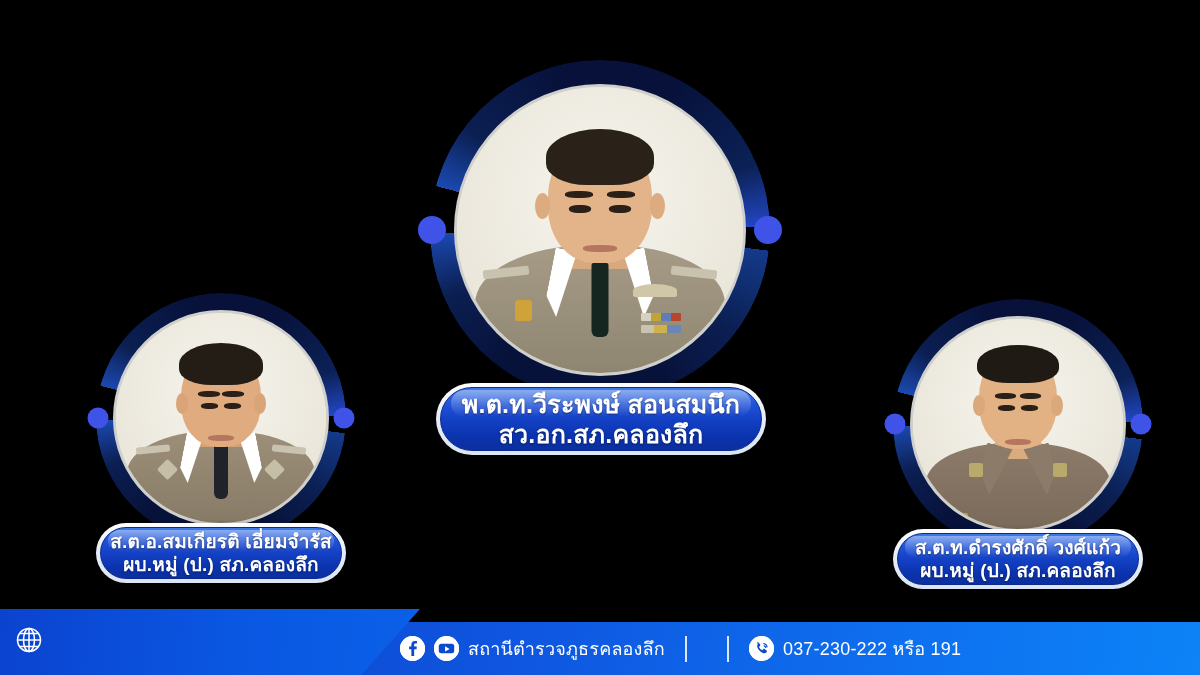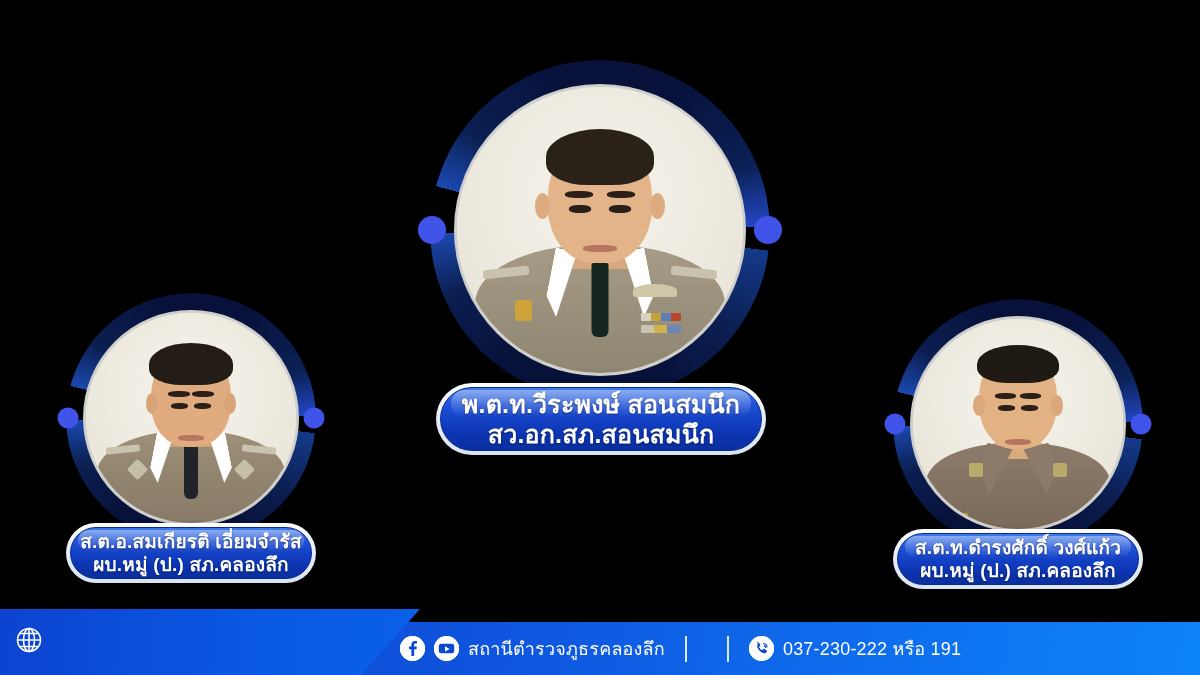--- a/index.html
+++ b/index.html
@@ -164,26 +164,26 @@
       <div class="browL" style="left:108px;top:104px;width:28px;height:7px;"></div>
       <div class="browR" style="right:108px;top:104px;width:28px;height:7px;"></div>
       <div class="eyeL" style="left:112px;top:118px;width:22px;height:8px;"></div>
       <div class="eyeR" style="right:112px;top:118px;width:22px;height:8px;"></div>
       <div class="mouth" style="width:34px;height:7px;top:158px;"></div>
     </div>
   </div>
   <div class="pill" style="left:6px; top:323px; width:330px; height:72px;">
     <div class="pill-inner">
       <span style="font-size:25px;">พ.ต.ท.วีระพงษ์ สอนสมนึก</span>
-      <span style="font-size:25px;">สว.อก.สภ.สอนสมนึก</span>
+      <span style="font-size:25px;">สว.อก.สภ.คลองลึก</span>
     </div>
   </div>
 </div>
 
-<div class="card" style="left:66px; top:293px; width:250px; height:250px;">
+<div class="card" style="left:96px; top:293px; width:250px; height:250px;">
   <div class="ring-wrap" style="width:250px;height:250px;">
     <div class="arc" style="--rw:7px;"></div>
     <div class="dot left" style="width:21px;height:21px;"></div>
     <div class="dot right" style="width:21px;height:21px;"></div>
   </div>
   <div class="photo" style="left:20px; top:20px; width:210px; height:210px;">
     <div class="bg"></div>
     <div class="fig">
       <div class="shadow" style="width:150px;height:44px;bottom:-10px;"></div>
       <div class="body" style="width:188px;height:92px;bottom:0;background:linear-gradient(180deg,#9d8f79 0%,#877b67 100%);"></div>

